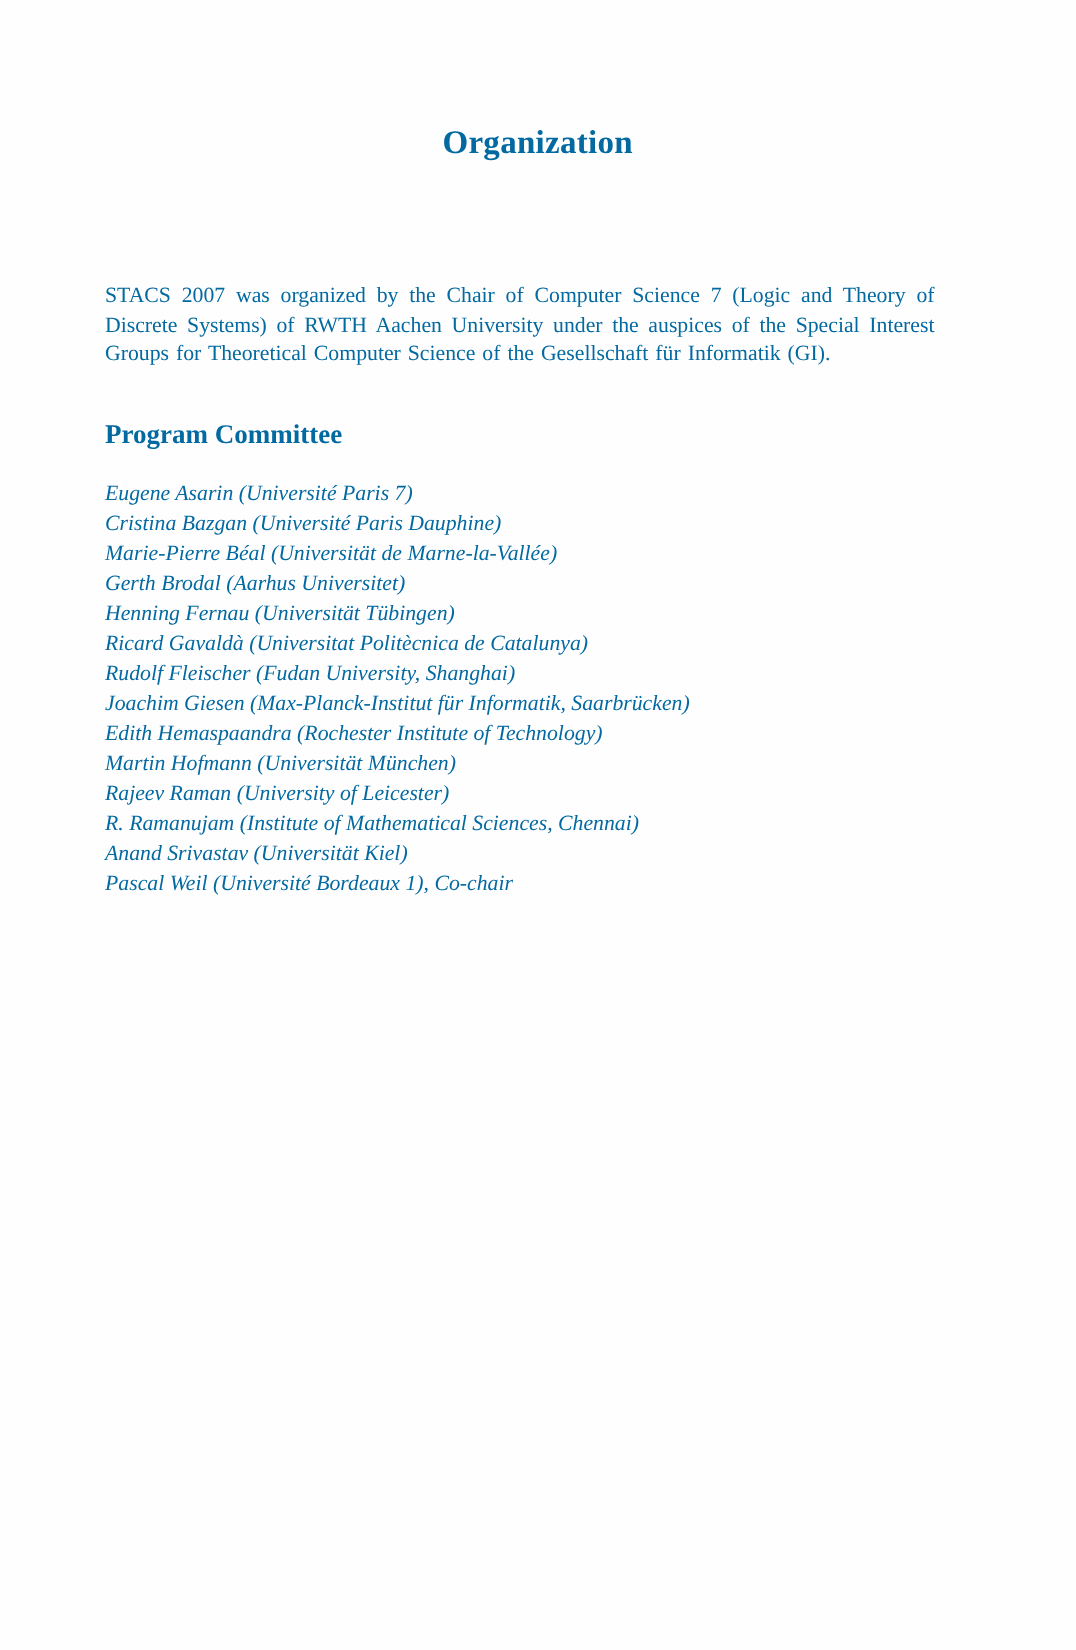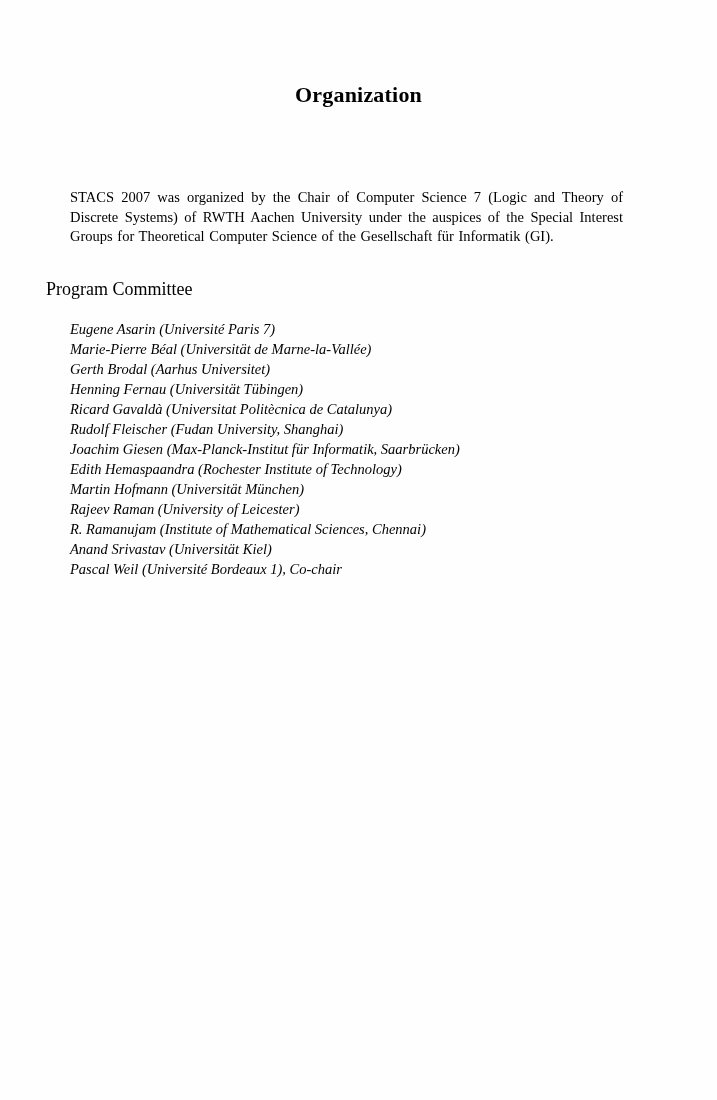--- a/index.html
+++ b/index.html
@@ -6,21 +6,21 @@
     margin: 0;
     padding: 0;
     background: #ffffff;
   }
   .page {
     position: relative;
     width: 717px;
     height: 1100px;
     margin: 0 auto;
     background: #fefefe;
-    color: #000000;
+    color: #0369a1;
     font-family: "Liberation Serif", "DejaVu Serif", serif;
     overflow: hidden;
     box-sizing: border-box;
   }
   .title {
     margin: 0;
     padding-top: 82px;
     text-align: center;
     font-size: 22px;
     font-weight: bold;
@@ -28,23 +28,23 @@
     line-height: 26px;
   }
   .intro {
     margin: 80px 94px 0 70px;
     font-size: 14.5px;
     line-height: 19.5px;
     text-align: justify;
     word-spacing: 1px;
   }
   .section-heading {
-    margin: 32px 70px 0 46px;
+    margin: 32px 70px 0 70px;
     font-size: 18px;
-    font-weight: normal;
+    font-weight: bold;
     line-height: 20px;
   }
   .member-list {
     margin: 20px 70px 0 70px;
     font-size: 14.5px;
     line-height: 20px;
     font-style: italic;
   }
   .member {
     white-space: nowrap;
@@ -55,20 +55,21 @@
 
 <div class="page">
   <h1 class="title">Organization</h1>
 
   <p class="intro">STACS 2007 was organized by the Chair of Computer Science 7 (Logic and Theory of Discrete Systems) of RWTH Aachen University under the auspices of the Special Interest Groups for Theoretical Computer Science of the Gesellschaft für Informatik (GI).</p>
 
   <h2 class="section-heading">Program Committee</h2>
 
   <div class="member-list">
     <div class="member">Eugene Asarin (Université Paris 7)</div>
+    <div class="member">Cristina Bazgan (Université Paris Dauphine)</div>
     <div class="member">Marie-Pierre Béal (Universität de Marne-la-Vallée)</div>
     <div class="member">Gerth Brodal (Aarhus Universitet)</div>
     <div class="member">Henning Fernau (Universität Tübingen)</div>
     <div class="member">Ricard Gavaldà (Universitat Politècnica de Catalunya)</div>
     <div class="member">Rudolf Fleischer (Fudan University, Shanghai)</div>
     <div class="member">Joachim Giesen (Max-Planck-Institut für Informatik, Saarbrücken)</div>
     <div class="member">Edith Hemaspaandra (Rochester Institute of Technology)</div>
     <div class="member">Martin Hofmann (Universität München)</div>
     <div class="member">Rajeev Raman (University of Leicester)</div>
     <div class="member">R. Ramanujam (Institute of Mathematical Sciences, Chennai)</div>

